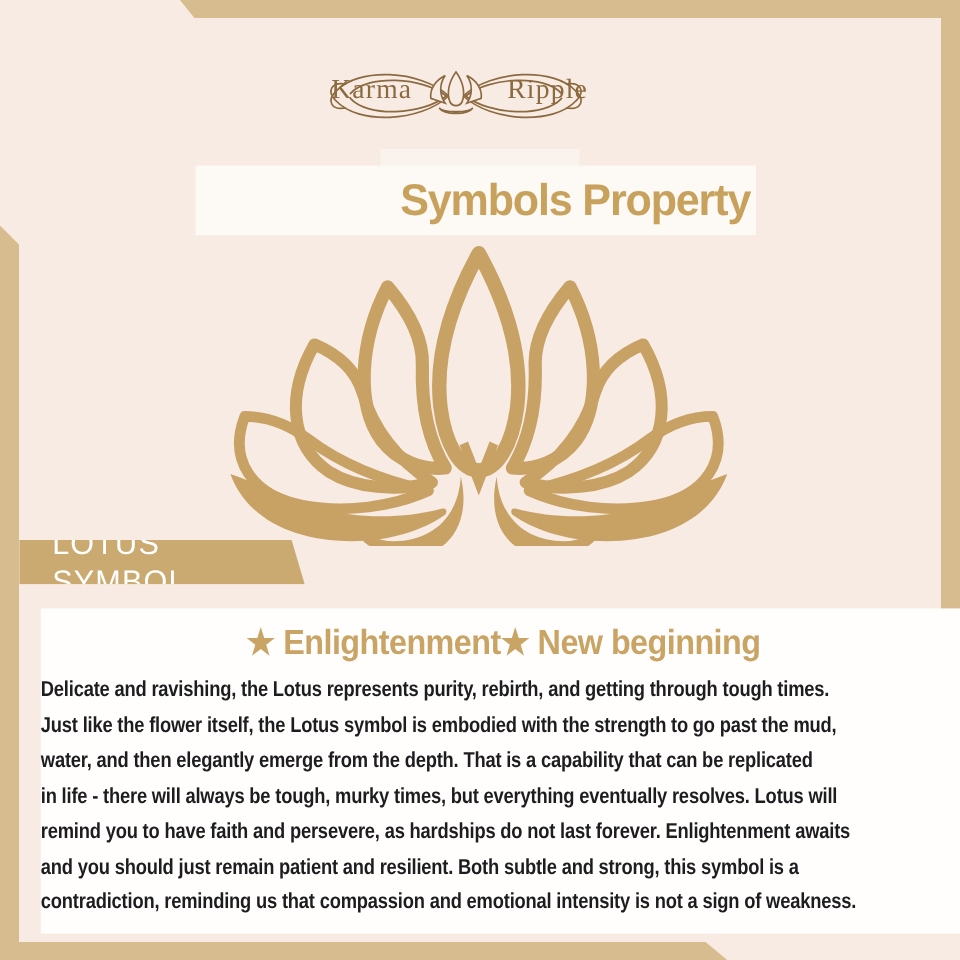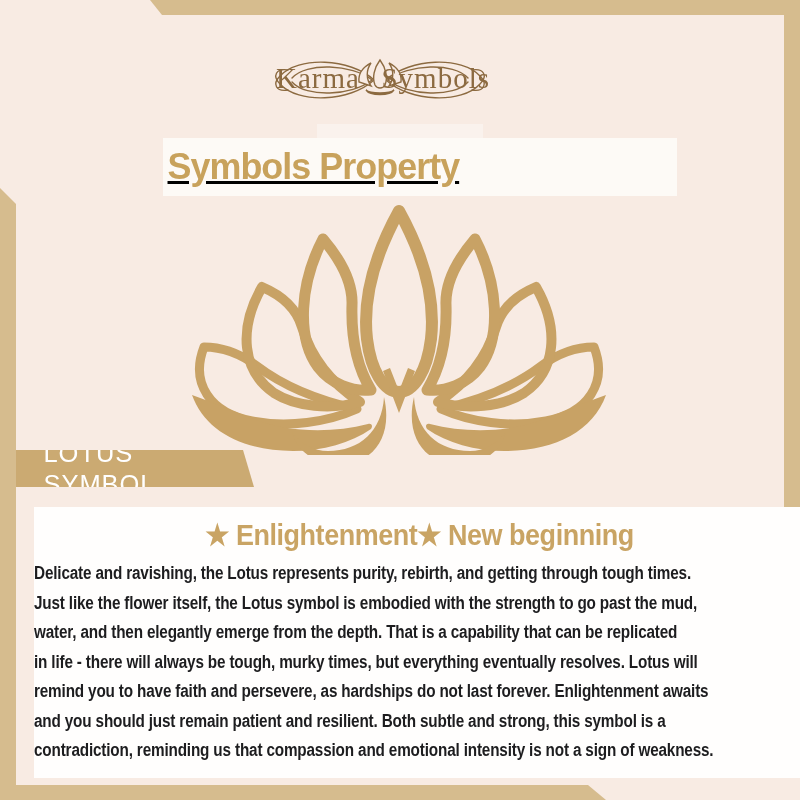--- a/index.html
+++ b/index.html
@@ -14,28 +14,28 @@
     clip-path:polygon(0 0,16px 0,16px 633px,0 615px);}
   .frame-left{left:0;top:188px;width:16px;height:612px;
     clip-path:polygon(0 0,16px 16px,16px 612px,0 612px);}
   .frame-bottom{left:0;top:785px;width:620px;height:15px;
     clip-path:polygon(0 0,588px 0,606px 15px,0 15px);}
 
   
   .logo{position:absolute;left:278px;top:54px;width:210px;height:52px;}
   .logo-flourish{position:absolute;left:-28px;top:-2px;width:260px;height:56px;}
   .logo-text{position:absolute;top:8px;width:100%;display:flex;justify-content:space-between;
-    font-family:"Liberation Serif",serif;font-size:29px;color:#8c6a40;letter-spacing:1px;}
+    font-family:"Liberation Serif",serif;font-size:23px;color:#8c6a40;letter-spacing:1px;}
   .logo-word-left{margin-left:-2px;}
   .logo-word-right{margin-right:-2px;}
 
   
   .title-glow{position:absolute;left:317px;top:124px;width:166px;height:16px;background:rgba(255,255,255,0.35);}
-  .title-bar{position:absolute;left:163px;top:138px;width:514px;height:58px;background:#fdfaf6;
-    display:flex;align-items:center;justify-content:flex-start;text-decoration:underline;}
+  .title-bar{position:absolute;left:163px;top:138px;width:467px;height:58px;background:#fdfaf6;
+    display:flex;align-items:center;justify-content:flex-end;}
   .title-text{font-weight:bold;font-size:37px;color:#c8a25c;letter-spacing:-1px;transform:scaleX(0.97);}
 
   
   .lotus-large{position:absolute;left:184px;top:199px;width:430px;height:256px;}
 
   
   .banner{position:absolute;left:16px;top:450px;width:240px;height:37px;background:#cbaa72;
     clip-path:polygon(0 0,227px 0,238px 37px,0 37px);
     display:flex;align-items:center;justify-content:center;}
   .banner-label{color:#ffffff;font-size:26px;letter-spacing:1px;padding-left:28px;transform:scaleX(0.98);transform-origin:left;}
@@ -70,21 +70,21 @@
       <path d="M138,28 C158,44 204,46 218,30"></path>
       <g fill="#f8ebe3" stroke="#8c6a40" stroke-width="1.4">
         <path d="M121,34 C116,27 116,18 121,11 C113,15 108,22 109,30 Z"></path>
         <path d="M139,34 C144,27 144,18 139,11 C147,15 152,22 151,30 Z"></path>
         <path d="M130,8 C124,16 122,26 125,33 C127,37 133,37 135,33 C138,26 136,16 130,8 Z"></path>
         <path d="M116,38 C120,42 140,42 144,38 C140,44 120,44 116,38 Z"></path>
       </g>
     </svg>
     <div class="logo-text">
       <span class="logo-word-left">Karma</span>
-      <span class="logo-word-right">Symbols</span>
+      <span class="logo-word-right">Ripple</span>
     </div>
   </div>
 
   <div class="title-glow"></div>
   <div class="title-bar">
     <div class="title-text">Symbols Property</div>
   </div>
 
   <svg class="lotus-large" viewBox="0 0 430 256" fill="none" stroke="#c8a265" stroke-linejoin="round" stroke-linecap="round">
 

